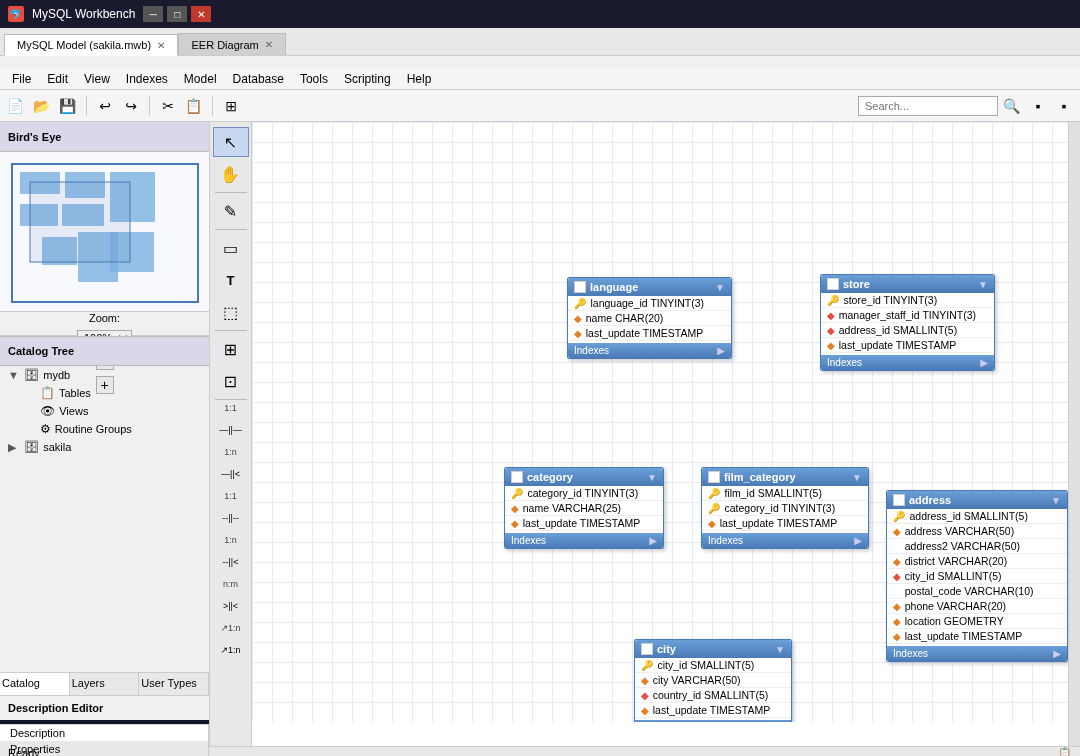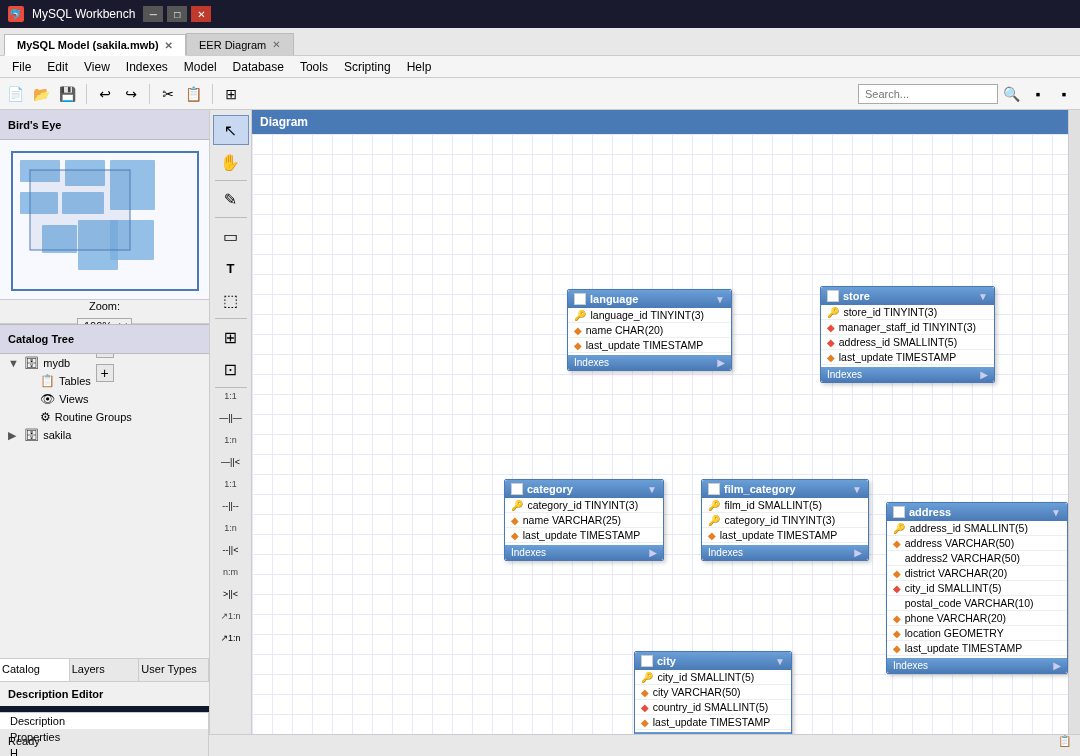--- a/index.html
+++ b/index.html
@@ -8,25 +8,25 @@
     
     #titlebar { background: #1a1a2e; color: white; height: 28px; display: flex; align-items: center; padding: 0 8px; gap: 8px; }
     #titlebar .app-icon { width: 16px; height: 16px; background: #e74c3c; border-radius: 2px; display: flex; align-items: center; justify-content: center; color: white; font-size: 10px; font-weight: bold; }
     #titlebar .win-btns { display: flex; gap: 4px; }
     #titlebar .win-btn { width: 20px; height: 16px; background: #555; border: none; color: white; font-size: 10px; cursor: pointer; display: flex; align-items: center; justify-content: center; }
     #titlebar .win-btn.close { background: #c0392b; }
 
     
     #tabbar { background: #e8e8e8; border-bottom: 1px solid #ccc; display: flex; align-items: flex-end; padding: 0 4px; height: 28px; }
     .tab { background: #d0d0d0; border: 1px solid #bbb; border-bottom: none; padding: 4px 12px; font-size: 11px; cursor: pointer; display: flex; align-items: center; gap: 6px; height: 22px; }
-    .tab.active { background: white; border-bottom: 1px solid white; margin-bottom: -1px; font-weight: bold; }
+    .tab.active { background: white; border-bottom: 1px solid white; margin-bottom: -1px; }
     .tab .tab-close { font-size: 10px; color: #666; }
 
     
-    #menubar { background: #f5f5f5; border-bottom: 1px solid #ccc; display: flex; height: 22px; align-items: center; padding: 0 4px; }
+    #menubar { background: #f5f5f5; border-bottom: 1px solid #ccc; display: flex; height: 22px; align-items: center; padding: 0 4px; margin-top: 12px; }
     .menu-item { padding: 2px 8px; font-size: 12px; cursor: pointer; }
 
     
     #toolbar { background: #f5f5f5; border-bottom: 1px solid #ccc; height: 32px; display: flex; align-items: center; padding: 0 4px; gap: 2px; }
     .tb-btn { width: 24px; height: 24px; background: transparent; border: 1px solid transparent; cursor: pointer; display: flex; align-items: center; justify-content: center; font-size: 14px; }
     .tb-sep { width: 1px; height: 20px; background: #ccc; margin: 0 4px; }
     .search-box { margin-left: auto; border: 1px solid #aaa; padding: 2px 6px; font-size: 11px; width: 140px; height: 20px; }
 
     
     #main { display: flex; height: calc(756px - 28px - 28px - 22px - 32px - 22px); }
@@ -40,21 +40,21 @@
     #zoom-bar .zoom-btn { width: 18px; height: 18px; border: 1px solid #aaa; background: #e8e8e8; cursor: pointer; display: flex; align-items: center; justify-content: center; font-size: 14px; }
     #catalog-tree { flex: 1; overflow-y: auto; }
     #catalog-header { background: #d8d8e8; height: 30px; display: flex; align-items: center; padding: 0 8px; font-size: 11px; font-weight: bold; border-bottom: 1px solid #bbb; border-top: 1px solid #bbb; }
     .tree-node { padding: 2px 8px; font-size: 11px; cursor: pointer; display: flex; align-items: center; gap: 4px; }
     .tree-node .expand { width: 12px; color: #555; }
     .tree-node .icon { font-size: 12px; }
     .tree-child { padding-left: 24px; }
     #sidebar-tabs { height: 24px; display: flex; border-top: 1px solid #ccc; border-bottom: 1px solid #ccc; }
     .sidebar-tab { flex: 1; text-align: left; padding: 4px 2px; font-size: 11px; cursor: pointer; background: #e8e8e8; border-right: 1px solid #ccc; }
     .sidebar-tab.active { background: white; }
-    #desc-editor-section { padding: 4px; border-bottom: 6px solid #0f172a; }
+    #desc-editor-section { padding: 4px; border-bottom: 4px solid #0f172a; }
     #desc-editor-label { font-size: 11px; font-weight: bold; padding: 2px 4px; }
     #desc-select { width: 100%; height: 24px; font-size: 11px; border: 1px solid #aaa; margin-top: 2px; }
     #bottom-tabs { height: 22px; display: flex; border-top: 1px solid #ccc; flex-direction: column; }
     .bottom-tab { padding: 2px 10px; font-size: 11px; cursor: pointer; background: #e8e8e8; border-right: 1px solid #ccc; }
     .bottom-tab.active { background: white; }
     #nav-arrows { display: flex; align-items: center; margin-left: auto; border-left: 1px solid #ccc; }
     .nav-btn { width: 18px; height: 22px; background: #e8e8e8; border: none; border-left: 1px solid #ccc; cursor: pointer; display: flex; align-items: center; justify-content: center; font-size: 10px; }
 
     
     #tool-palette { width: 42px; background: #e8e8e8; border-right: 1px solid #ccc; flex-shrink: 0; display: flex; flex-direction: column; align-items: center; padding: 4px 0; gap: 0; overflow-y: auto; }
@@ -251,23 +251,20 @@
     <button class="tool-btn" title="1:1 Non-id" style="font-size:9px;">--||--</button>
     <div style="font-size:9px;text-align:center;color:#444;padding:1px;">1:n</div>
     <button class="tool-btn" title="1:n Non-id" style="font-size:9px;">--||&lt;</button>
     <div style="font-size:9px;text-align:center;color:#444;padding:1px;">n:m</div>
     <button class="tool-btn" title="n:m Relation" style="font-size:9px;">&gt;||&lt;</button>
     <div style="font-size:9px;text-align:center;color:#444;padding:1px;">↗1:n</div>
     <button class="tool-btn" title="FK Relation" style="font-size:9px;">↗1:n</button>
   </div>
 
   <div id="diagram-area">
-    <div id="diagram-header">
-      <span>Diagram</span>
-    </div>
     <div id="diagram-canvas">
       <div id="grid-bg"></div>
 
       <svg id="connections-svg">
 
         <line x1="395" y1="218" x2="520" y2="360" stroke="#555" stroke-width="1.5" stroke-dasharray="6,3"></line>
 
         <line x1="390" y1="408" x2="449" y2="408" stroke="#555" stroke-width="1.5"></line>
         <text x="395" y="425" font-size="9" fill="#555">┤├</text>
 

